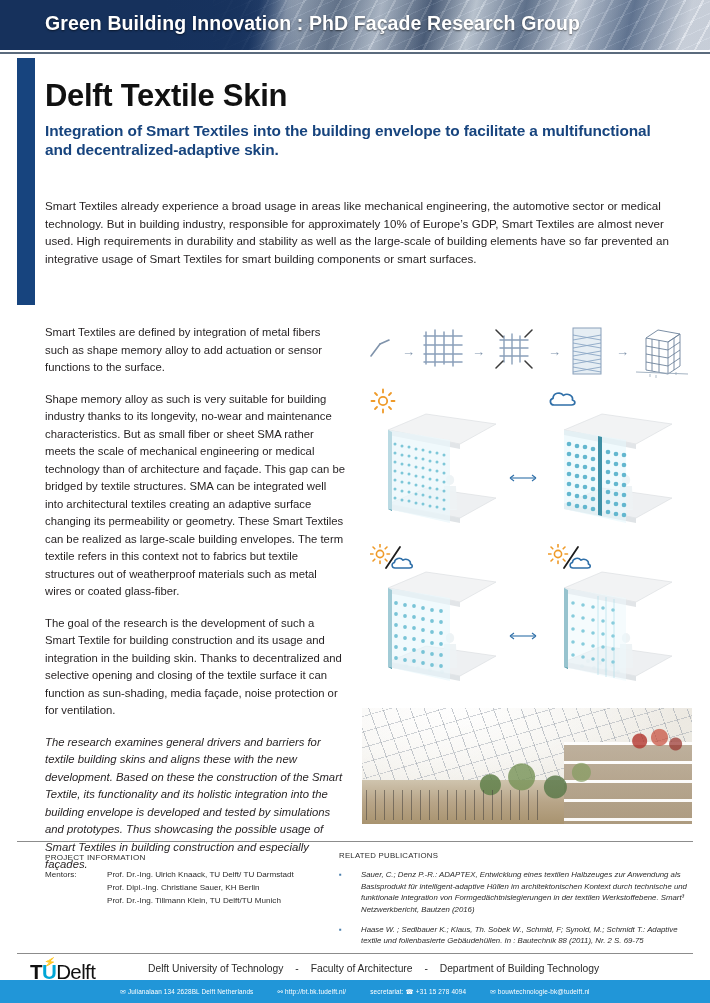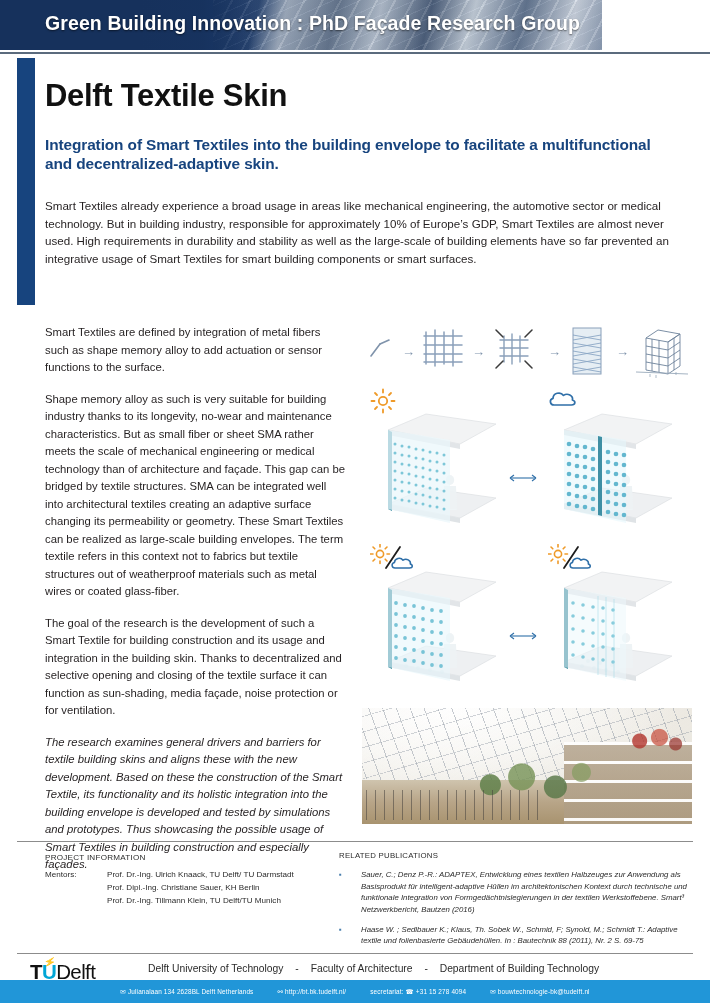--- a/index.html
+++ b/index.html
@@ -13,21 +13,21 @@
     font-family: "Liberation Sans", sans-serif;
     color: #231f20;
     position: relative;
     overflow: hidden;
   }
 
   
   .header-banner {
     position: absolute;
     left: 0; top: 0;
-    width: 602px; height: 50px;
+    width: 710px; height: 50px;
     background: #1b3a6b;
     overflow: hidden;
   }
   .header-metal {
     position: absolute;
     left: 0; top: 0;
     width: 710px; height: 50px;
     background:
       linear-gradient(104deg, rgba(255,255,255,0) 36%, rgba(190,200,212,0.85) 40%, rgba(120,134,152,0.75) 47%, rgba(205,214,224,0.9) 53%, rgba(96,110,130,0.7) 60%, rgba(218,226,234,0.95) 66%, rgba(132,146,164,0.7) 73%, rgba(226,232,240,0.95) 80%, rgba(150,164,182,0.6) 88%, rgba(236,240,246,0.95) 96%),
       linear-gradient(86deg, rgba(255,255,255,0) 30%, rgba(255,255,255,0.18) 45%, rgba(255,255,255,0.05) 62%),
@@ -82,21 +82,21 @@
   }
   .poster-title {
     font-size: 31px;
     font-weight: bold;
     color: #111111;
     letter-spacing: -0.3px;
     line-height: 1.06;
     margin: 0;
   }
   .poster-subtitle {
-    margin: 23px 0 0 0;
+    margin: 9px 0 0 0;
     font-size: 15.4px;
     font-weight: bold;
     color: #17447e;
     line-height: 1.22;
     letter-spacing: -0.1px;
   }
   .intro-text {
     position: absolute;
     left: 45px; top: 197px;
     width: 625px;

